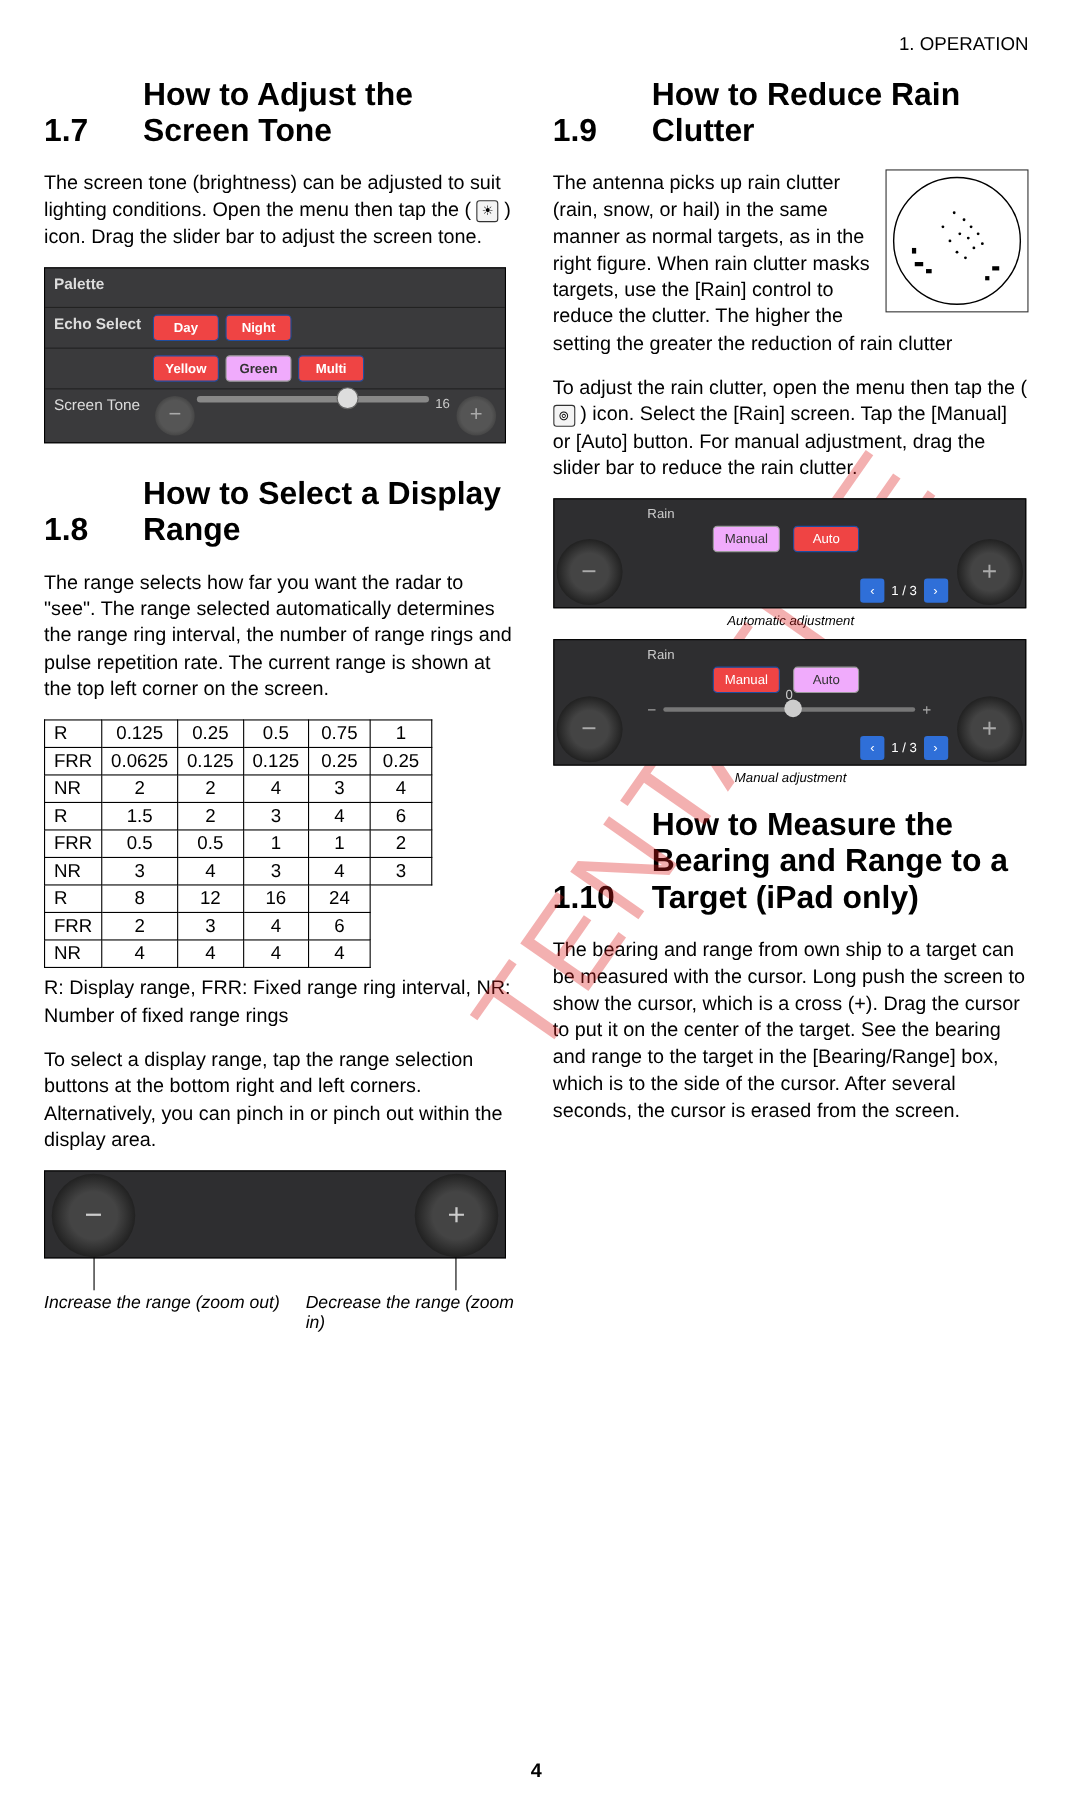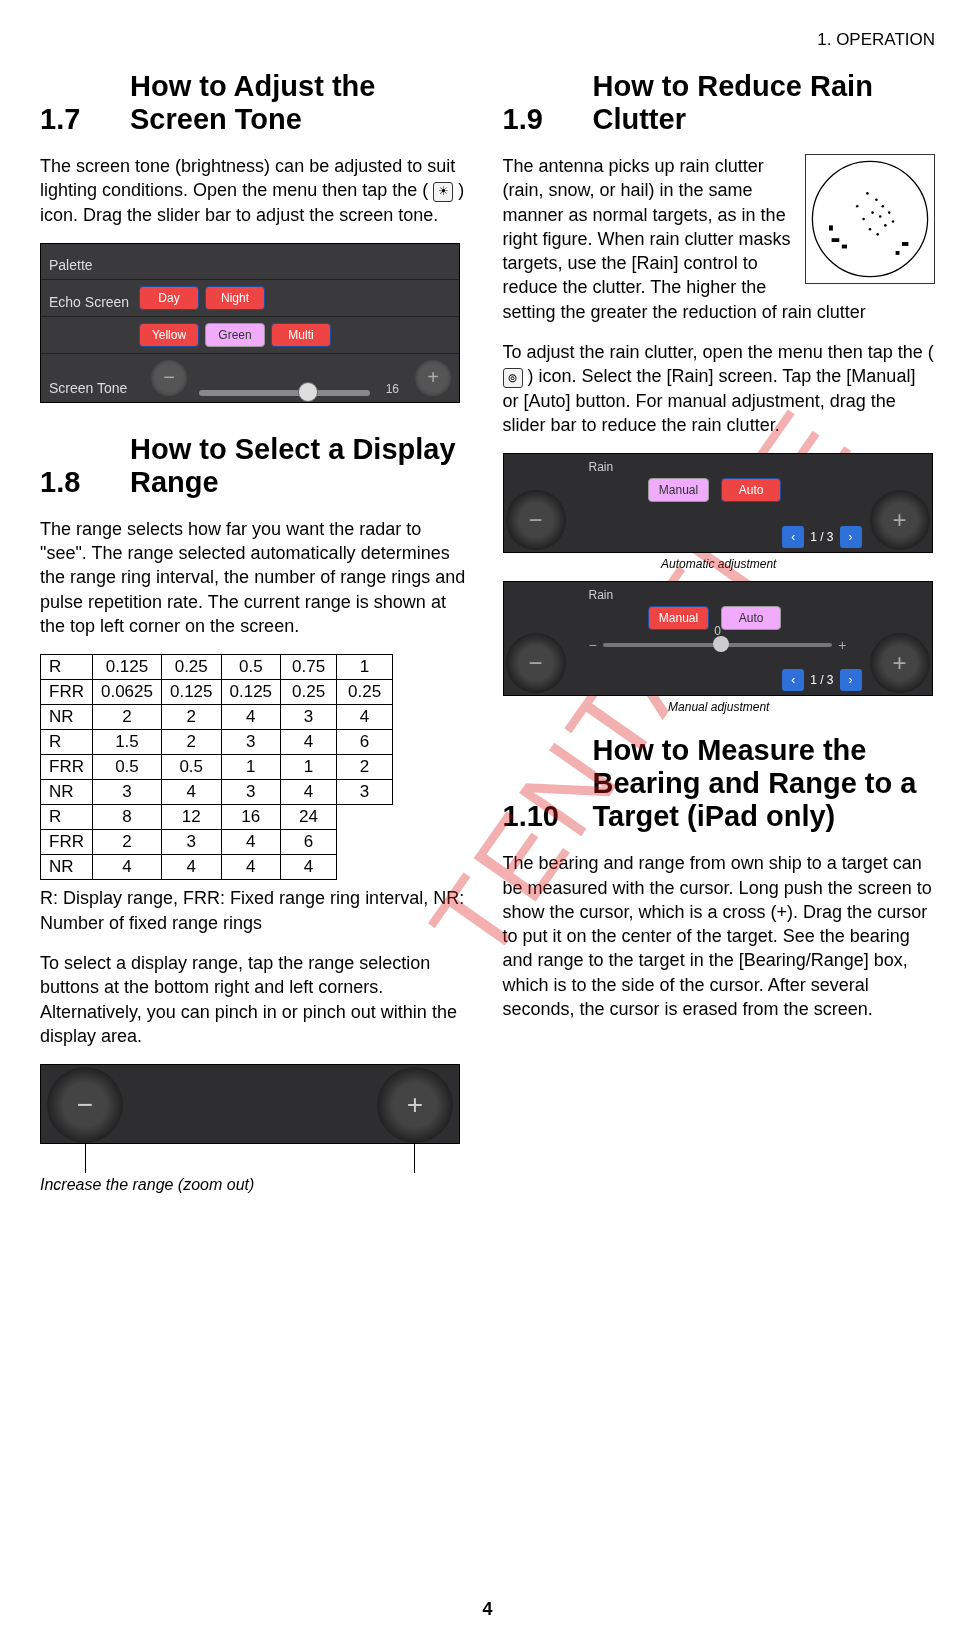--- a/index.html
+++ b/index.html
@@ -46,42 +46,43 @@
   .palette-figure {
     width: 420px;
     background: #3a3a3c;
     border: 1px solid #000;
     color: #fff;
     font-size: 14px;
     margin-bottom: 30px;
   }
   .palette-figure .row {
     display: flex;
-    align-items: flex-end;
+    align-items: flex-start;
     border-bottom: 1px solid #222;
     padding: 6px 8px;
     min-height: 36px;
+    font-weight: bold;
   }
   .palette-figure .row:last-child { border-bottom: none; }
   .palette-figure .lbl { width: 90px; color: #ddd; }
   .seg-blue, .seg-white {
     display: inline-block;
     padding: 4px 10px;
     border-radius: 4px;
     font-size: 12px;
     margin-right: 6px;
     text-align: center;
     min-width: 60px;
   }
   .seg-blue { background: #ef4444; color: #fff; border: 1px solid #1e4ea0; }
   .seg-white { background: #f0abfc; color: #333; border: 1px solid #999; }
   .slider-row {
     display: flex;
-    align-items: flex-end;
-    gap: 12px;
+    align-items: flex-start;
+    gap: 2px;
     padding: 6px 8px;
   }
   .knob {
     width: 36px; height: 36px;
     border-radius: 50%;
     background: radial-gradient(circle, #555 55%, #2a2a2a 100%);
     color: #aaa;
     display: flex; align-items: center; justify-content: center;
     font-size: 20px;
     flex-shrink: 0;
@@ -285,21 +286,21 @@
       <span>The screen tone (brightness) can be adjusted to suit lighting conditions. Open the menu then tap the (</span>
       <span class="inline-icon">☀</span>
       <span>) icon. Drag the slider bar to adjust the screen tone.</span>
     </p>
 
     <div class="palette-figure">
       <div class="row">
         <span class="lbl">Palette</span>
       </div>
       <div class="row">
-        <span class="lbl">Echo Screen</span>
+        <span class="lbl">Echo Select</span>
         <span class="seg-blue">Day</span>
         <span class="seg-blue">Night</span>
       </div>
       <div class="row">
         <span class="lbl"></span>
         <span class="seg-blue">Yellow</span>
         <span class="seg-white">Green</span>
         <span class="seg-blue">Multi</span>
       </div>
       <div class="slider-row">
@@ -399,20 +400,21 @@
     <p class="body">To select a display range, tap the range selection buttons at the bottom right and left corners. Alternatively, you can pinch in or pinch out within the display area.</p>
 
     <div class="zoom-figure">
       <div class="zoom-ring left">−</div>
       <div class="zoom-ring right">+</div>
       <div class="zoom-line" style="left:44px"></div>
       <div class="zoom-line" style="right:44px"></div>
     </div>
     <div class="zoom-caption">
       <div class="c1">Increase the range (zoom out)</div>
+      <div class="c2">Decrease the range (zoom in)</div>
     </div>
 
   </div>
 
   <div class="col">
 
     <h2>
       <span class="sec-num">1.9</span>
       <span class="sec-title">How to Reduce Rain Clutter</span>
     </h2>

